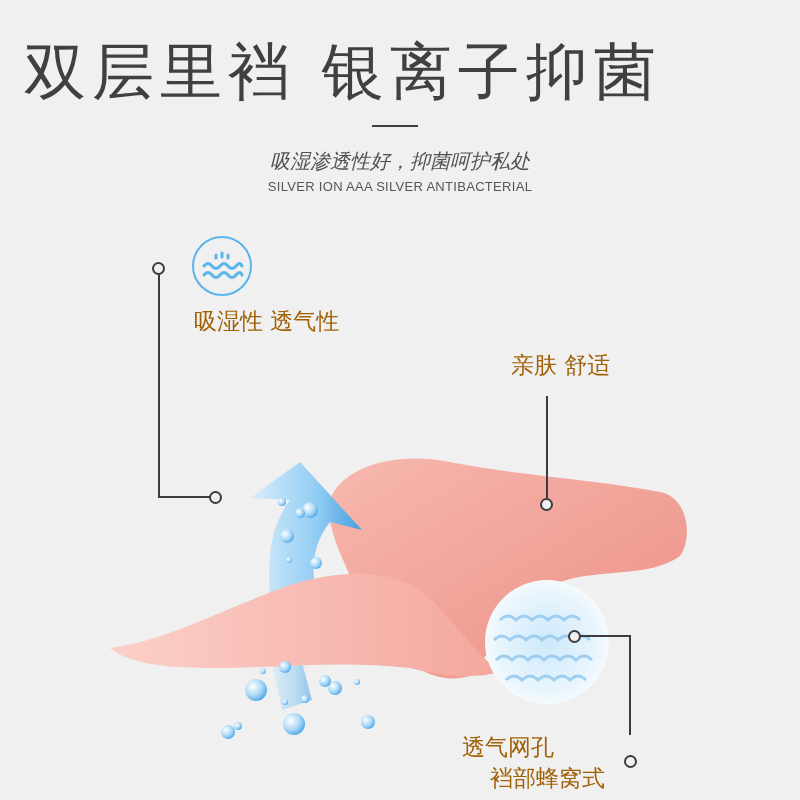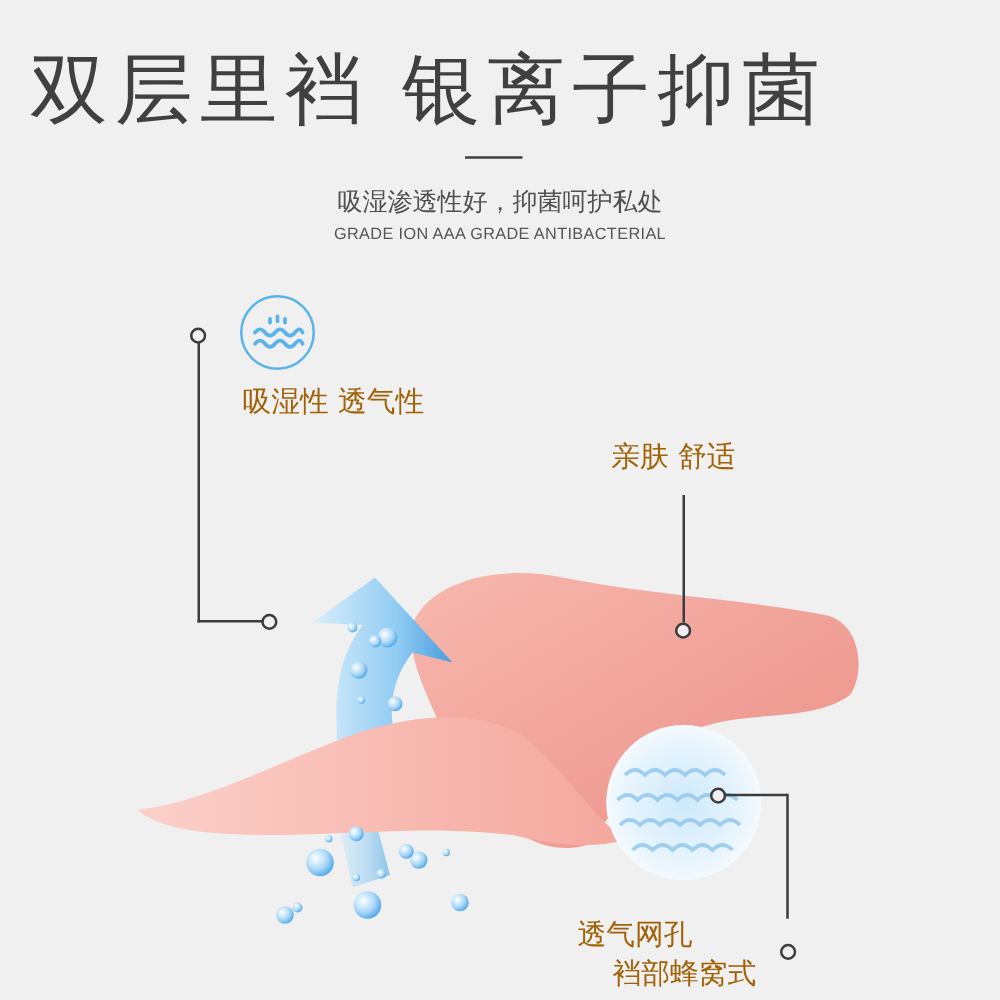--- a/index.html
+++ b/index.html
@@ -10,35 +10,35 @@
     color: #4a4a4a;
   }
   .abs { position: absolute; }
   .title {
     left: 0; width: 800px; top: 36px; text-align: left;
     font-size: 62px; letter-spacing: 6px; color: #404040; font-weight: normal;
     line-height: 72px;
     margin-left: 24px;
   }
   .rule { left: 372px; top: 125px; width: 46px; height: 2px; background: #404040; }
-  .subtitle { left: 0; width: 800px; top: 148px; text-align: center; font-size: 20px; color: #505050; }
+  .subtitle { left: 0; width: 800px; top: 148px; text-align: center; font-size: 20px; color: #505050; font-style: italic; }
   .subtitle-en { left: 0; width: 800px; top: 179px; text-align: center; font-size: 13px; color: #555; letter-spacing: 0.3px; font-family: "Liberation Sans", sans-serif; }
   .label { font-size: 23px; color: #a16207; white-space: nowrap; }
   .dot { width: 9px; height: 9px; border: 2px solid #3c3c3c; border-radius: 50%; background: #f0f0f0; }
   .line { background: #3c3c3c; }
   .icon-circle { left: 192px; top: 236px; width: 56px; height: 56px; border: 2px solid #5ab4ea; border-radius: 50%; }
   svg { display: block; }
 </style>
 </head>
 <body>
 
 <div class="abs title">双层里裆 银离子抑菌</div>
 <div class="abs rule"></div>
 <div class="abs subtitle">吸湿渗透性好，抑菌呵护私处</div>
-<div class="abs subtitle-en">GRADE ION AAA GRADE ANTIBACTERIAL</div>
+<div class="abs subtitle-en">SILVER ION AAA SILVER ANTIBACTERIAL</div>
 
 <svg class="abs" style="left:0;top:0" width="800" height="800">
   <defs>
     <linearGradient id="pink1" x1="0" y1="0" x2="1" y2="1">
       <stop offset="0" stop-color="#f7b8ae"></stop>
       <stop offset="1" stop-color="#ec8f86"></stop>
     </linearGradient>
     <linearGradient id="pink2" x1="0" y1="0" x2="1" y2="0">
       <stop offset="0" stop-color="#fbd0c9"></stop>
       <stop offset="1" stop-color="#f4a79d"></stop>
@@ -107,21 +107,21 @@
       <line x1="22" y1="17" x2="22" y2="20"></line>
         <line x1="28" y1="15" x2="28" y2="19"></line>
         <line x1="34" y1="17" x2="34" y2="20"></line>
       <path d="M10 28 q4 -5 8 0 q4 5 8 0 q4 -5 8 0 q4 5 8 0 q4 -5 6 0"></path>
       <path d="M10 37 q4 -5 8 0 q4 5 8 0 q4 -5 8 0 q4 5 8 0 q4 -5 6 0"></path>
     </g>
   </svg>
 </div>
 <div class="abs label" style="left:194px;top:306px;">吸湿性 透气性</div>
 
-<div class="abs label" style="left:489px;top:350px;">亲肤 舒适</div>
+<div class="abs label" style="left:511px;top:350px;">亲肤 舒适</div>
 <div class="abs line" style="left:546px;top:396px;width:2px;height:102px;"></div>
 <div class="abs dot" style="left:540px;top:498px;"></div>
 
 <div class="abs dot" style="left:568px;top:630px;"></div>
 <div class="abs line" style="left:579px;top:635px;width:51px;height:2px;"></div>
 <div class="abs line" style="left:629px;top:635px;width:2px;height:100px;"></div>
 <div class="abs dot" style="left:624px;top:755px;"></div>
 <div class="abs label" style="left:462px;top:732px;">透气网孔</div>
 <div class="abs label" style="left:490px;top:763px;">裆部蜂窝式</div>
 

